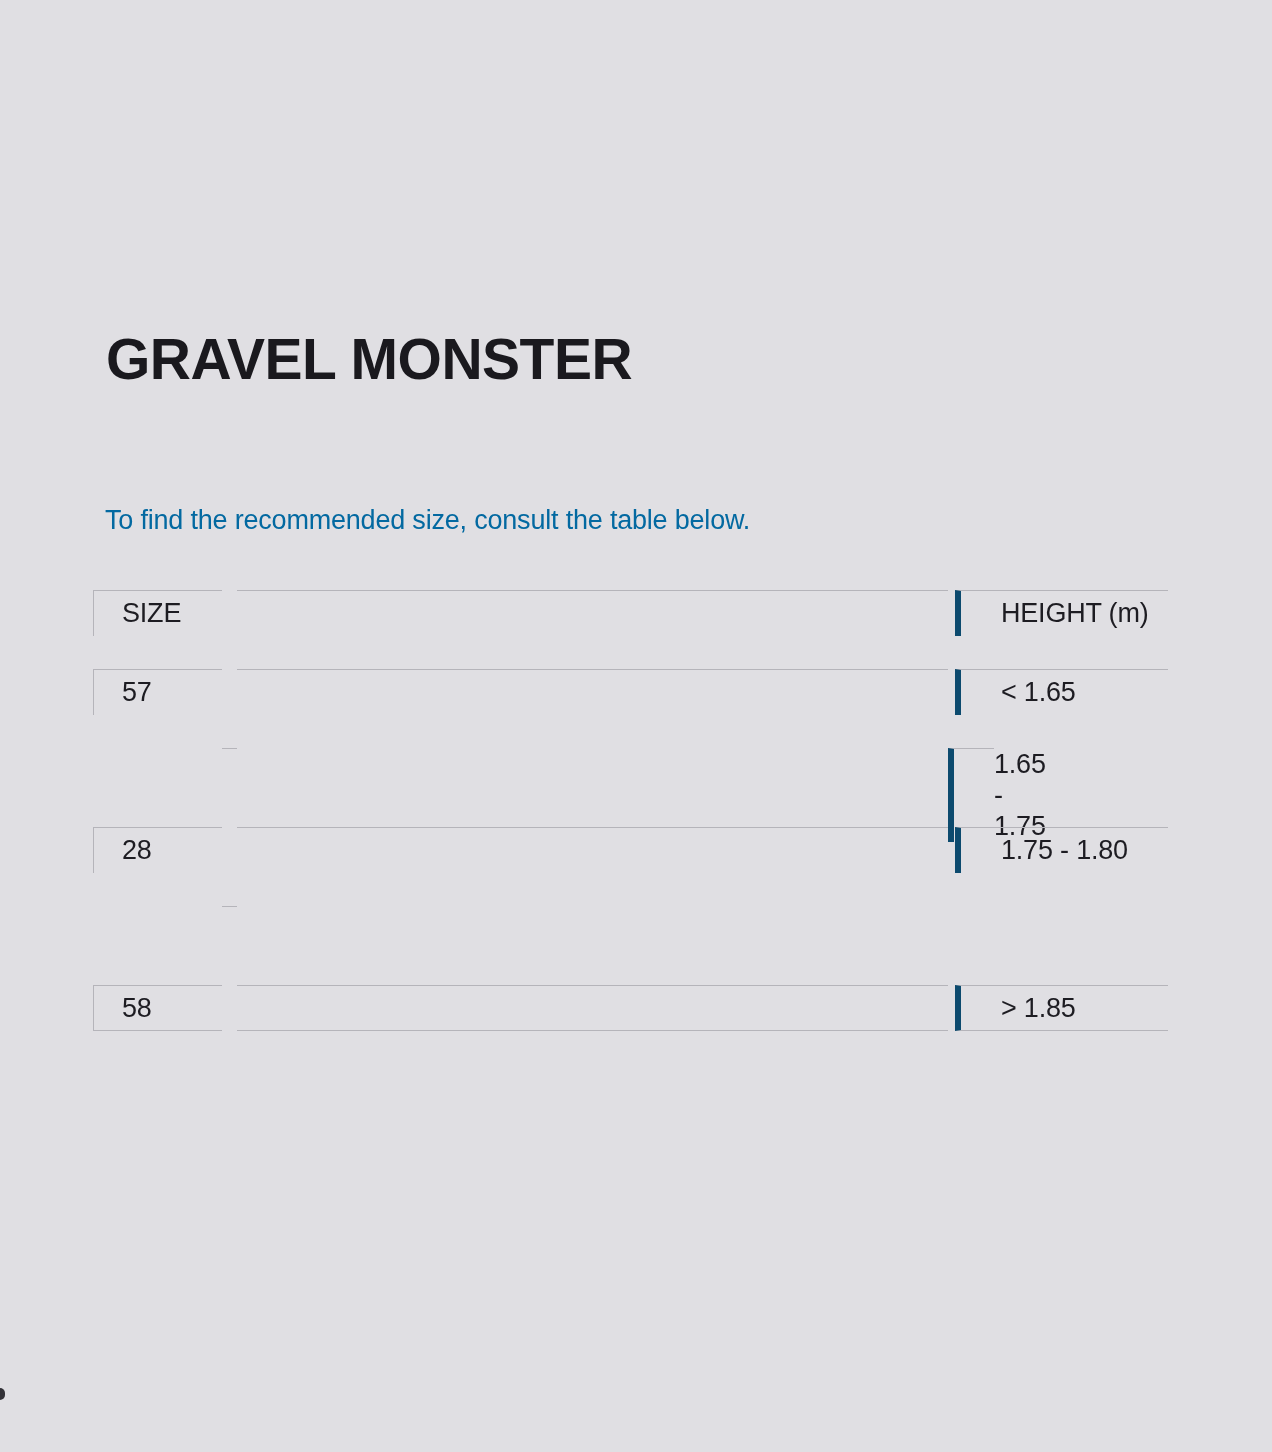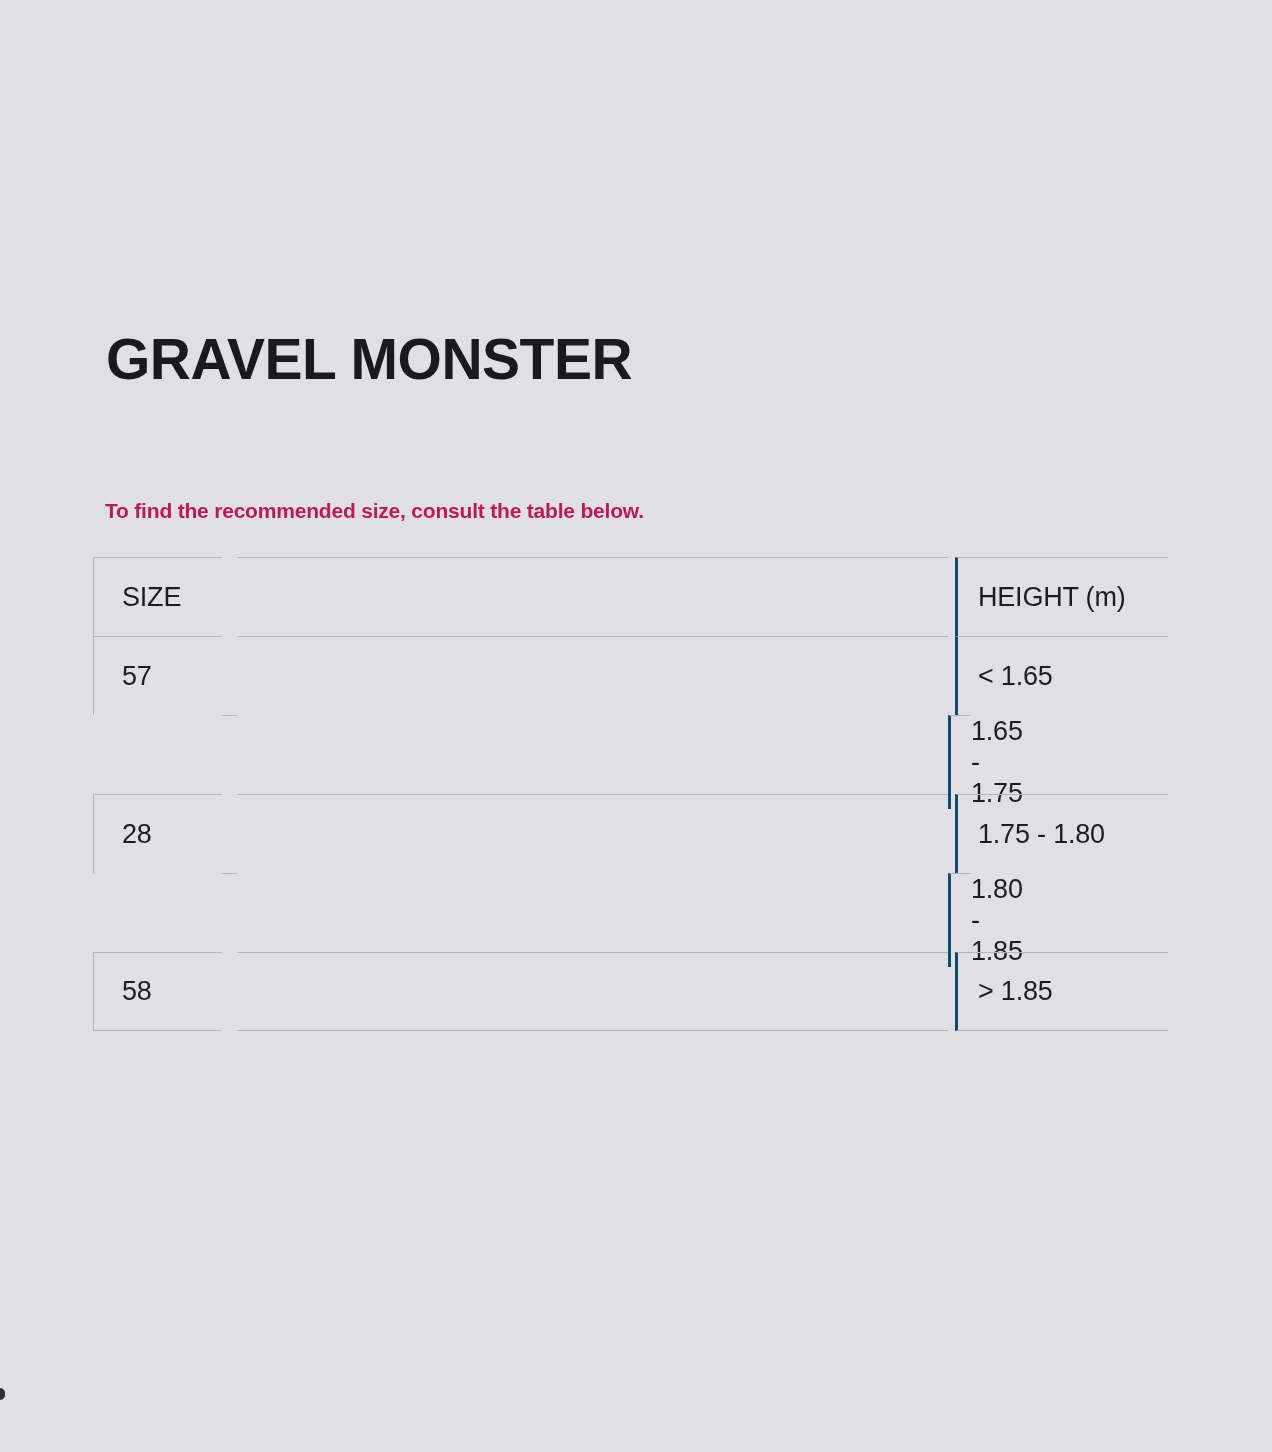--- a/index.html
+++ b/index.html
@@ -25,25 +25,25 @@
     letter-spacing: -0.5px;
     color: #1a191e;
     white-space: nowrap;
     margin-top: 7px;
   }
 
   .intro-text {
     position: absolute;
     left: 105px;
     top: 477px;
-    font-size: 21px;
+    font-size: 27px;
     line-height: 1.2;
-    font-weight: 700;
+    font-weight: 400;
     letter-spacing: -0.2px;
-    color: #be185d;
+    color: #0369a1;
     white-space: nowrap;
   }
 
   .size-table {
     position: absolute;
     left: 93px;
     top: 557px;
     width: 1075px;
   }
 
@@ -52,34 +52,35 @@
     grid-template-columns: 129px 15px 711px 7px 213px;
     height: 79px;
   }
 
   .cell {
     display: flex;
     align-items: center;
     font-size: 27px;
     letter-spacing: -0.2px;
     color: #1d1c22;
+    margin-top: 33px;
   }
 
   .c-size {
     border-left: 1px solid #b5b4ba;
     border-top: 1px solid #b5b4ba;
     padding-left: 28px;
   }
   .c-mid {
     border-top: 1px solid #b5b4ba;
   }
   .c-height {
-    border-left: 3px solid #0c4a6e;
+    border-left: 6px solid #0c4a6e;
     border-top: 1px solid #b5b4ba;
-    padding-left: 20px;
+    padding-left: 40px;
   }
   .trow.last .c-size,
   .trow.last .c-mid,
   .trow.last .c-height {
     border-bottom: 1px solid #b5b4ba;
   }
 
   .edge-artifact {
     position: absolute;
     left: 0;
@@ -129,21 +130,20 @@
       <div></div>
       <div class="cell c-mid"></div>
       <div></div>
       <div class="cell c-height">1.75 - 1.80</div>
     </div>
 
     <div class="trow">
       <div></div>
       <div class="cell c-mid"></div>
       <div></div>
-      <div class="cell c-height">1.80 - 1.85</div>
     </div>
 
     <div class="trow last">
       <div class="cell c-size">58</div>
       <div></div>
       <div class="cell c-mid"></div>
       <div></div>
       <div class="cell c-height">&gt; 1.85</div>
     </div>
 

